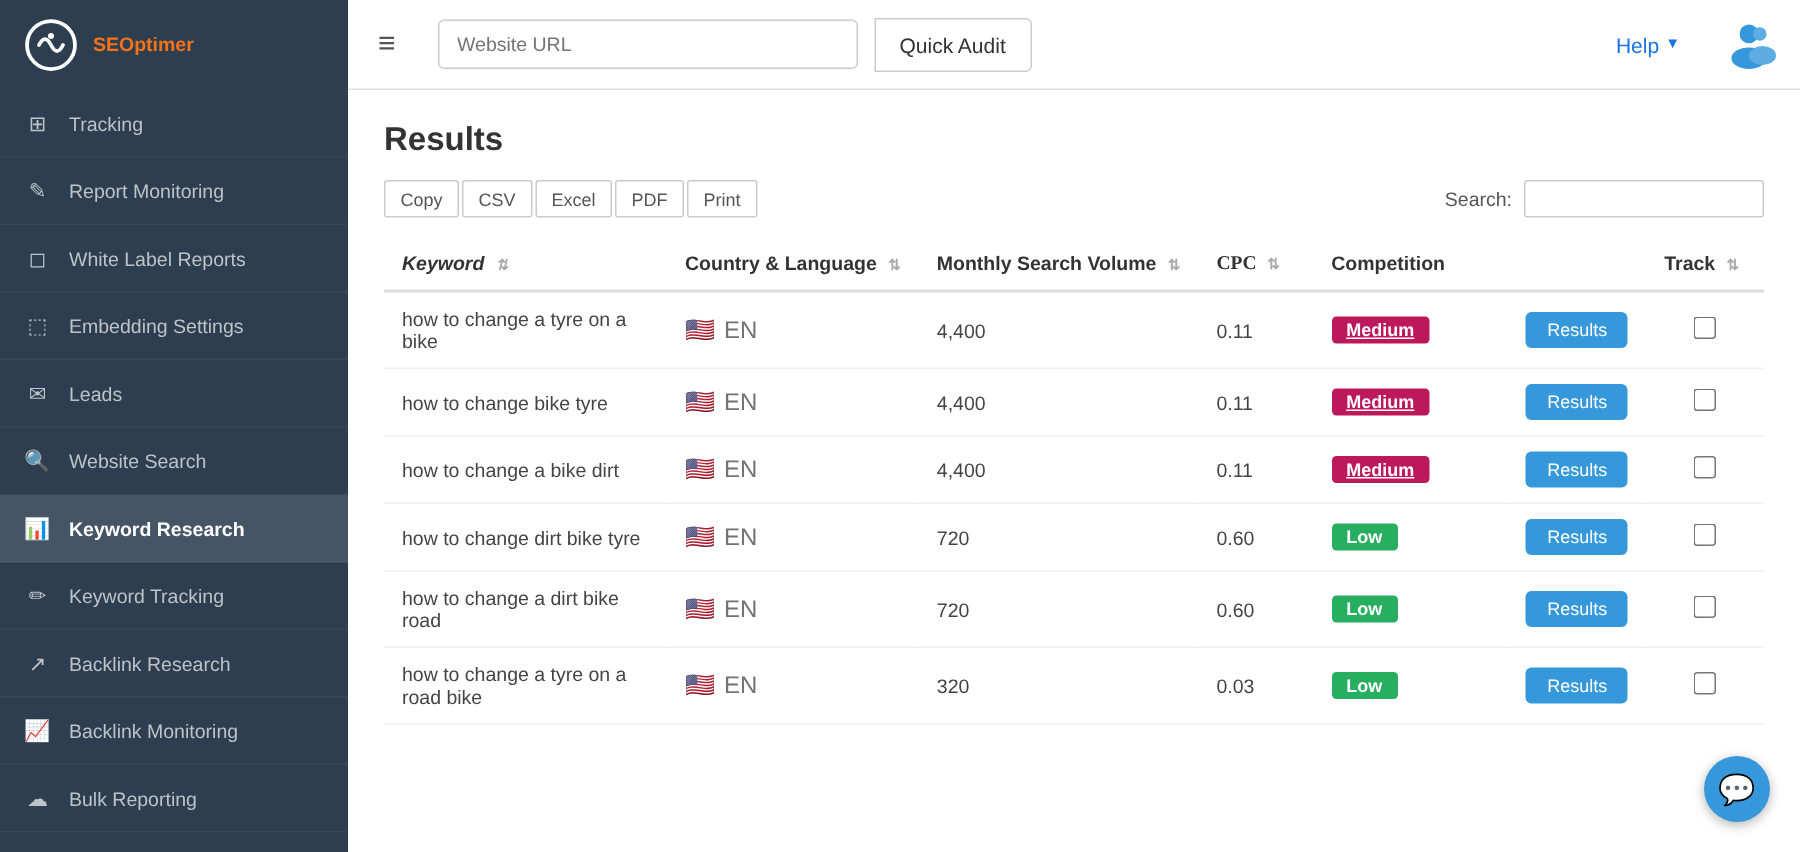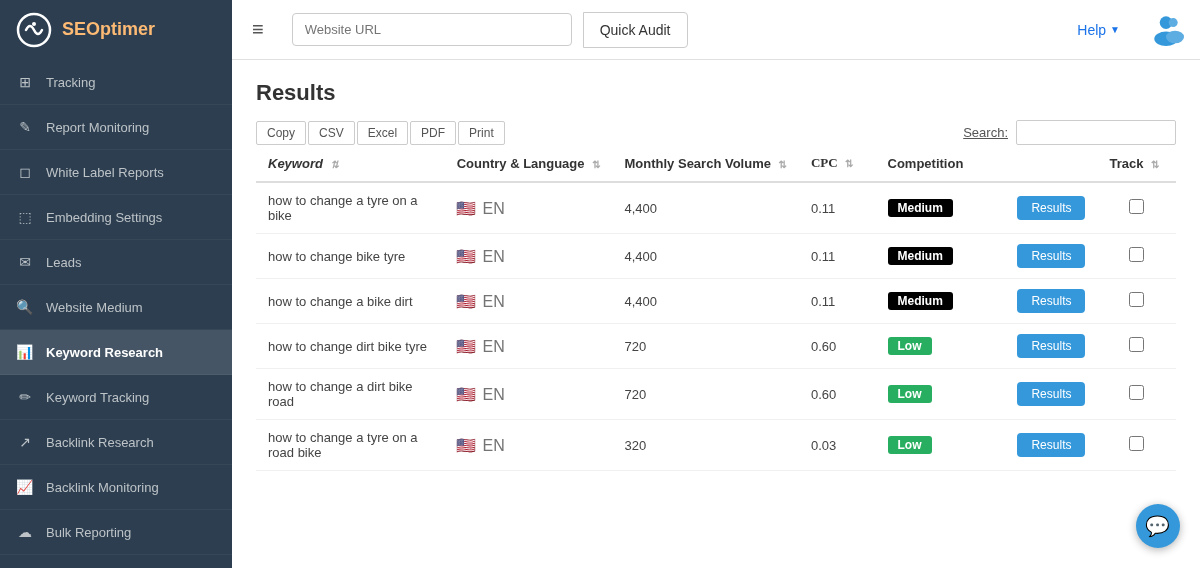--- a/index.html
+++ b/index.html
@@ -2,21 +2,21 @@
 <html><head>
   <meta charset="utf-8">
   <style>
     * { box-sizing: border-box; margin: 0; padding: 0; }
     body { font-family: 'Segoe UI', Arial, sans-serif; font-size: 13px; background: #f5f5f5; display: flex; flex-direction: column; width: 1200px; height: 568px; overflow: hidden; }
 
     
     .header { display: flex; align-items: center; background: #fff; border-bottom: 1px solid #e0e0e0; height: 60px; padding: 0 16px; gap: 12px; flex-shrink: 0; }
     .logo-area { display: flex; align-items: center; background: #2c3e50; width: 232px; height: 60px; margin-left: -16px; padding: 0 16px; flex-shrink: 0; }
     .logo-icon { width: 36px; height: 36px; margin-right: 10px; }
-    .logo-text { color: #fdba74; font-size: 18px; font-weight: 700; }
+    .logo-text { color: #f97316; font-size: 13px; font-weight: 700; }
     .hamburger { font-size: 20px; color: #555; cursor: pointer; margin-right: 8px; padding: 4px 8px; }
     .url-input { border: 1px solid #ccc; border-radius: 4px; padding: 8px 12px; font-size: 13px; color: #aaa; width: 280px; outline: none; }
     .quick-audit-btn { background: #fff; border: 1px solid #ccc; border-radius: 0 4px 4px 0; padding: 8px 16px; font-size: 14px; font-weight: 500; color: #333; cursor: pointer; margin-left: -1px; height: 36px; }
     .header-spacer { flex: 1; }
     .help-btn { color: #1a73e8; font-size: 14px; font-weight: 500; cursor: pointer; display: flex; align-items: center; gap: 4px; }
     .help-chevron { font-size: 10px; }
     .avatar-area { margin-left: 16px; cursor: pointer; }
     .avatar-icon { width: 36px; height: 36px; }
 
     
@@ -26,35 +26,35 @@
     .sidebar { width: 232px; background: #2c3e50; flex-shrink: 0; overflow-y: auto; }
     .sidebar-item { display: flex; align-items: center; gap: 12px; padding: 13px 16px; color: #bdc3c7; cursor: pointer; font-size: 13px; border-bottom: 1px solid rgba(255,255,255,0.05); }
     .sidebar-item.active { background: rgba(255,255,255,0.12); color: #fff; font-weight: 600; }
     .sidebar-icon { width: 18px; height: 18px; display: flex; align-items: center; justify-content: center; font-size: 14px; flex-shrink: 0; }
 
     
     .main { flex: 1; background: #fff; overflow-y: auto; padding: 20px 24px; }
     .page-title { font-size: 22px; font-weight: 600; color: #333; margin-bottom: 14px; }
 
     
-    .table-toolbar { display: flex; align-items: center; gap: 0; }
+    .table-toolbar { display: flex; margin-bottom: 12px; gap: 0; }
     .toolbar-btn { border: 1px solid #ccc; background: #fff; padding: 4px 10px; font-size: 12px; color: #555; cursor: pointer; margin-right: 2px; border-radius: 2px; }
     .search-area { margin-left: auto; display: flex; align-items: center; gap: 8px; }
-    .search-label { color: #555; font-size: 13px; text-decoration: underline; }
+    .search-label { color: #555; font-size: 13px; }
     .search-input { border: 1px solid #ccc; border-radius: 2px; padding: 4px 8px; font-size: 13px; width: 160px; outline: none; }
 
     
     .results-table { width: 100%; border-collapse: collapse; }
     .results-table th { text-align: left; padding: 10px 12px; font-size: 13px; font-weight: 600; color: #333; border-bottom: 2px solid #ddd; white-space: nowrap; }
     .results-table th .sort-icon { color: #aaa; font-size: 10px; margin-left: 4px; }
     .results-table td { padding: 10px 12px; font-size: 13px; color: #444; border-bottom: 1px solid #f0f0f0; vertical-align: middle; }
     .flag { margin-right: 6px; font-size: 16px; }
     .lang { font-size: 16px; color: #737373; }
     .badge { display: inline-block; padding: 2px 10px; border-radius: 3px; font-size: 12px; font-weight: 600; color: #fff; }
-    .badge-medium { background: #000000; }
+    .badge-medium { background: #be185d; text-decoration: underline; }
     .badge-low { background: #27ae60; }
     .results-btn { background: #3498db; color: #fff; border: none; border-radius: 4px; padding: 5px 14px; font-size: 12px; cursor: pointer; font-weight: 500; }
     .track-checkbox { width: 15px; height: 15px; cursor: pointer; }
     .col-keyword { width: 220px; font-style: italic; }
     .col-country { width: 130px; }
     .col-volume { width: 120px; }
     .col-cpc { width: 80px; font-family: Liberation Serif, serif; }
     .col-competition { width: 140px; }
     .col-track { width: 80px; text-align: center; }
     .col-actions { width: 90px; }
@@ -110,21 +110,21 @@
       <div class="sidebar-item">
     <span class="sidebar-icon">⬚</span>
     <span>Embedding Settings</span>
   </div>
       <div class="sidebar-item">
     <span class="sidebar-icon">✉</span>
     <span>Leads</span>
   </div>
       <div class="sidebar-item">
     <span class="sidebar-icon">🔍</span>
-    <span>Website Medium</span>
+    <span>Website Search</span>
   </div>
       <div class="sidebar-item active">
     <span class="sidebar-icon">📊</span>
     <span>Keyword Research</span>
   </div>
       <div class="sidebar-item">
     <span class="sidebar-icon">✏</span>
     <span>Keyword Tracking</span>
   </div>
       <div class="sidebar-item">

